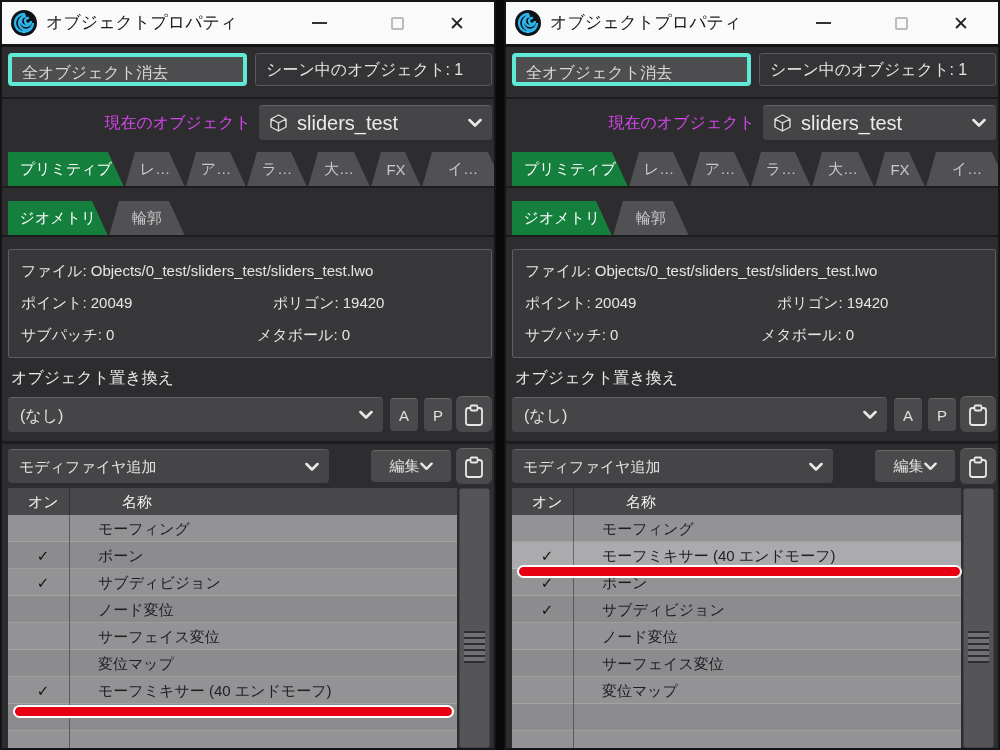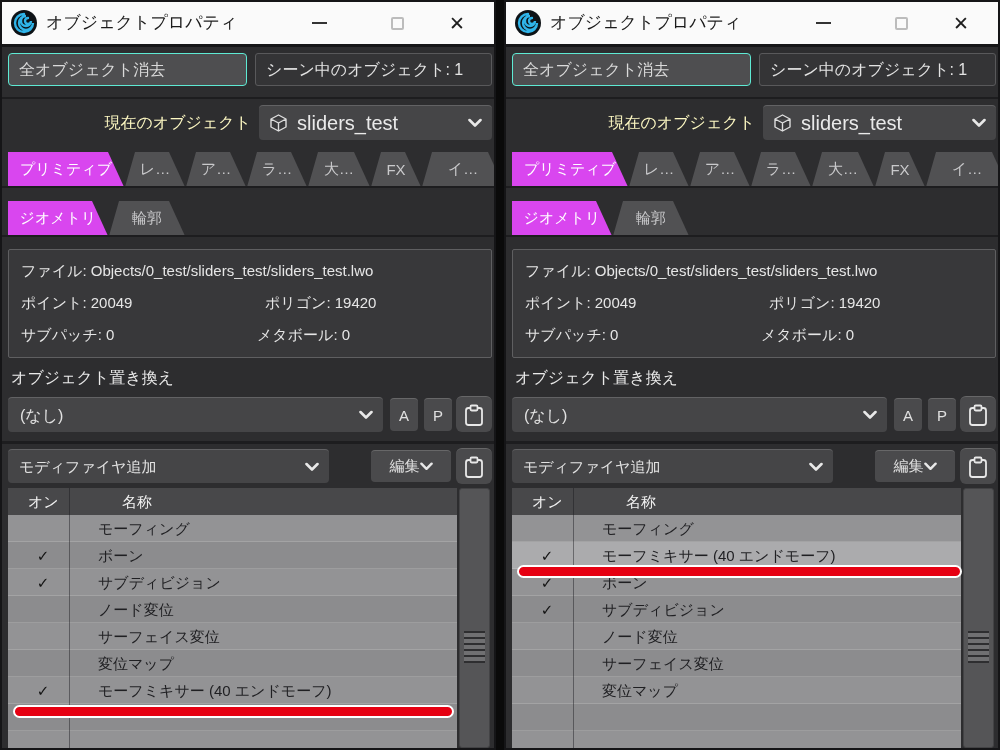--- a/index.html
+++ b/index.html
@@ -21,56 +21,56 @@
   .glyph-min { width:15px; height:2px; background:#333; }
   .glyph-max { width:13px; height:13px; border:2px solid #bcbcbc; border-radius:2px; }
   .glyph-close { font-size:19px; color:#1d1d1d; line-height:1; }
   .title-groove { position:absolute; left:0; right:0; top:42px; height:3px; background:#161618; }
 
   
   .groove { position:absolute; left:0; right:0; height:2px; background:#1d1d1f; }
 
   
   .btn-clear { position:absolute; left:6px; top:51px; width:239px; height:33px; background:#4e4e50;
-               border:1px solid #5eead4; border-radius:4px; color:#dadada; font-size:16px;
+               border:4px solid #5eead4; border-radius:4px; color:#dadada; font-size:16px;
                line-height:31px; padding-left:10px; }
   .scene-count { position:absolute; left:253px; top:51px; width:237px; height:33px; background:#343436;
                  border:1px solid #59595b; border-radius:3px; color:#e3e3e3; font-size:16px;
                  line-height:31px; padding-left:10px; }
 
   
   .cur-obj-label { position:absolute; left:0; top:103px; width:249px; text-align:right;
-                   font-size:16px; color:#fef9c3; line-height:35px; }
+                   font-size:16px; color:#d946ef; line-height:35px; }
   .dd { background:#454547; border-radius:4px; border-top:1px solid rgba(255,255,255,.16);
         position:absolute; }
   .cur-obj-dd { left:257px; top:103px; width:233px; height:35px; }
   .cur-obj-dd .cube { position:absolute; left:10px; top:8px; }
   .cur-obj-dd .dd-text { position:absolute; left:38px; line-height:35px; font-size:20px; color:#eaeaea; }
   .dd .dd-chev { position:absolute; right:10px; top:50%; transform:translateY(-50%); }
 
   
   .tabs { position:absolute; left:6px; top:150px; height:35px; display:flex; }
   .tab { height:35px; display:flex; align-items:center; justify-content:center; font-size:15px;
          color:#c9c9cb; background:#515153; clip-path:polygon(10px 0, calc(100% - 16px) 0, 100% 100%, 0 100%);
          margin-right:1px; }
-  .tab.active { background:#d946ef; color:#fff; clip-path:polygon(0 0, calc(100% - 16px) 0, 100% 100%, 0 100%); }
+  .tab.active { background:#15803d; color:#fff; clip-path:polygon(0 0, calc(100% - 16px) 0, 100% 100%, 0 100%); }
   .tab-0{width:116px;} .tab-1{width:60px;} .tab-2{width:60px;} .tab-3{width:60px;}
   .tab-4{width:62px;} .tab-5{width:50px;} .tab-6{width:82px;}
   .tabline { top:184px; }
 
   .subtabs { position:absolute; left:6px; top:199px; height:35px; display:flex; }
   .subtab-0{width:100px;} .subtab-1{width:76px;}
   .subtabline { top:233px; }
 
   
   .infobox { position:absolute; left:6px; top:247px; width:484px; height:109px; background:#38383a;
              border:1px solid #5f5f61; border-radius:2px; }
   .infobox span { position:absolute; font-size:15px; color:#e6e6e6; white-space:nowrap; }
   .info-file { left:12px; top:12px; }
-  .info-points { left:12px; top:44px; }  .info-polys { left:256px; top:44px; }
+  .info-points { left:12px; top:44px; }  .info-polys { left:264px; top:44px; }
   .info-subpatch { left:12px; top:76px; } .info-metaball { left:248px; top:76px; }
 
   
   .replace-label { position:absolute; left:9px; top:366px; font-size:16px; color:#eaeaea; }
   .replace-dd { left:6px; top:395px; width:375px; height:35px; }
   .replace-dd .dd-text { position:absolute; left:12px; line-height:35px; font-size:16px; color:#e2e2e2; }
   .sq-btn { position:absolute; width:28px; height:33px; top:396px; background:#4a4a4c; border-radius:4px;
             border-top:1px solid rgba(255,255,255,.16); color:#e0e0e0; font-size:15px;
             display:flex; align-items:center; justify-content:center; }
   .btn-a { left:388px; } .btn-p { left:422px; }

